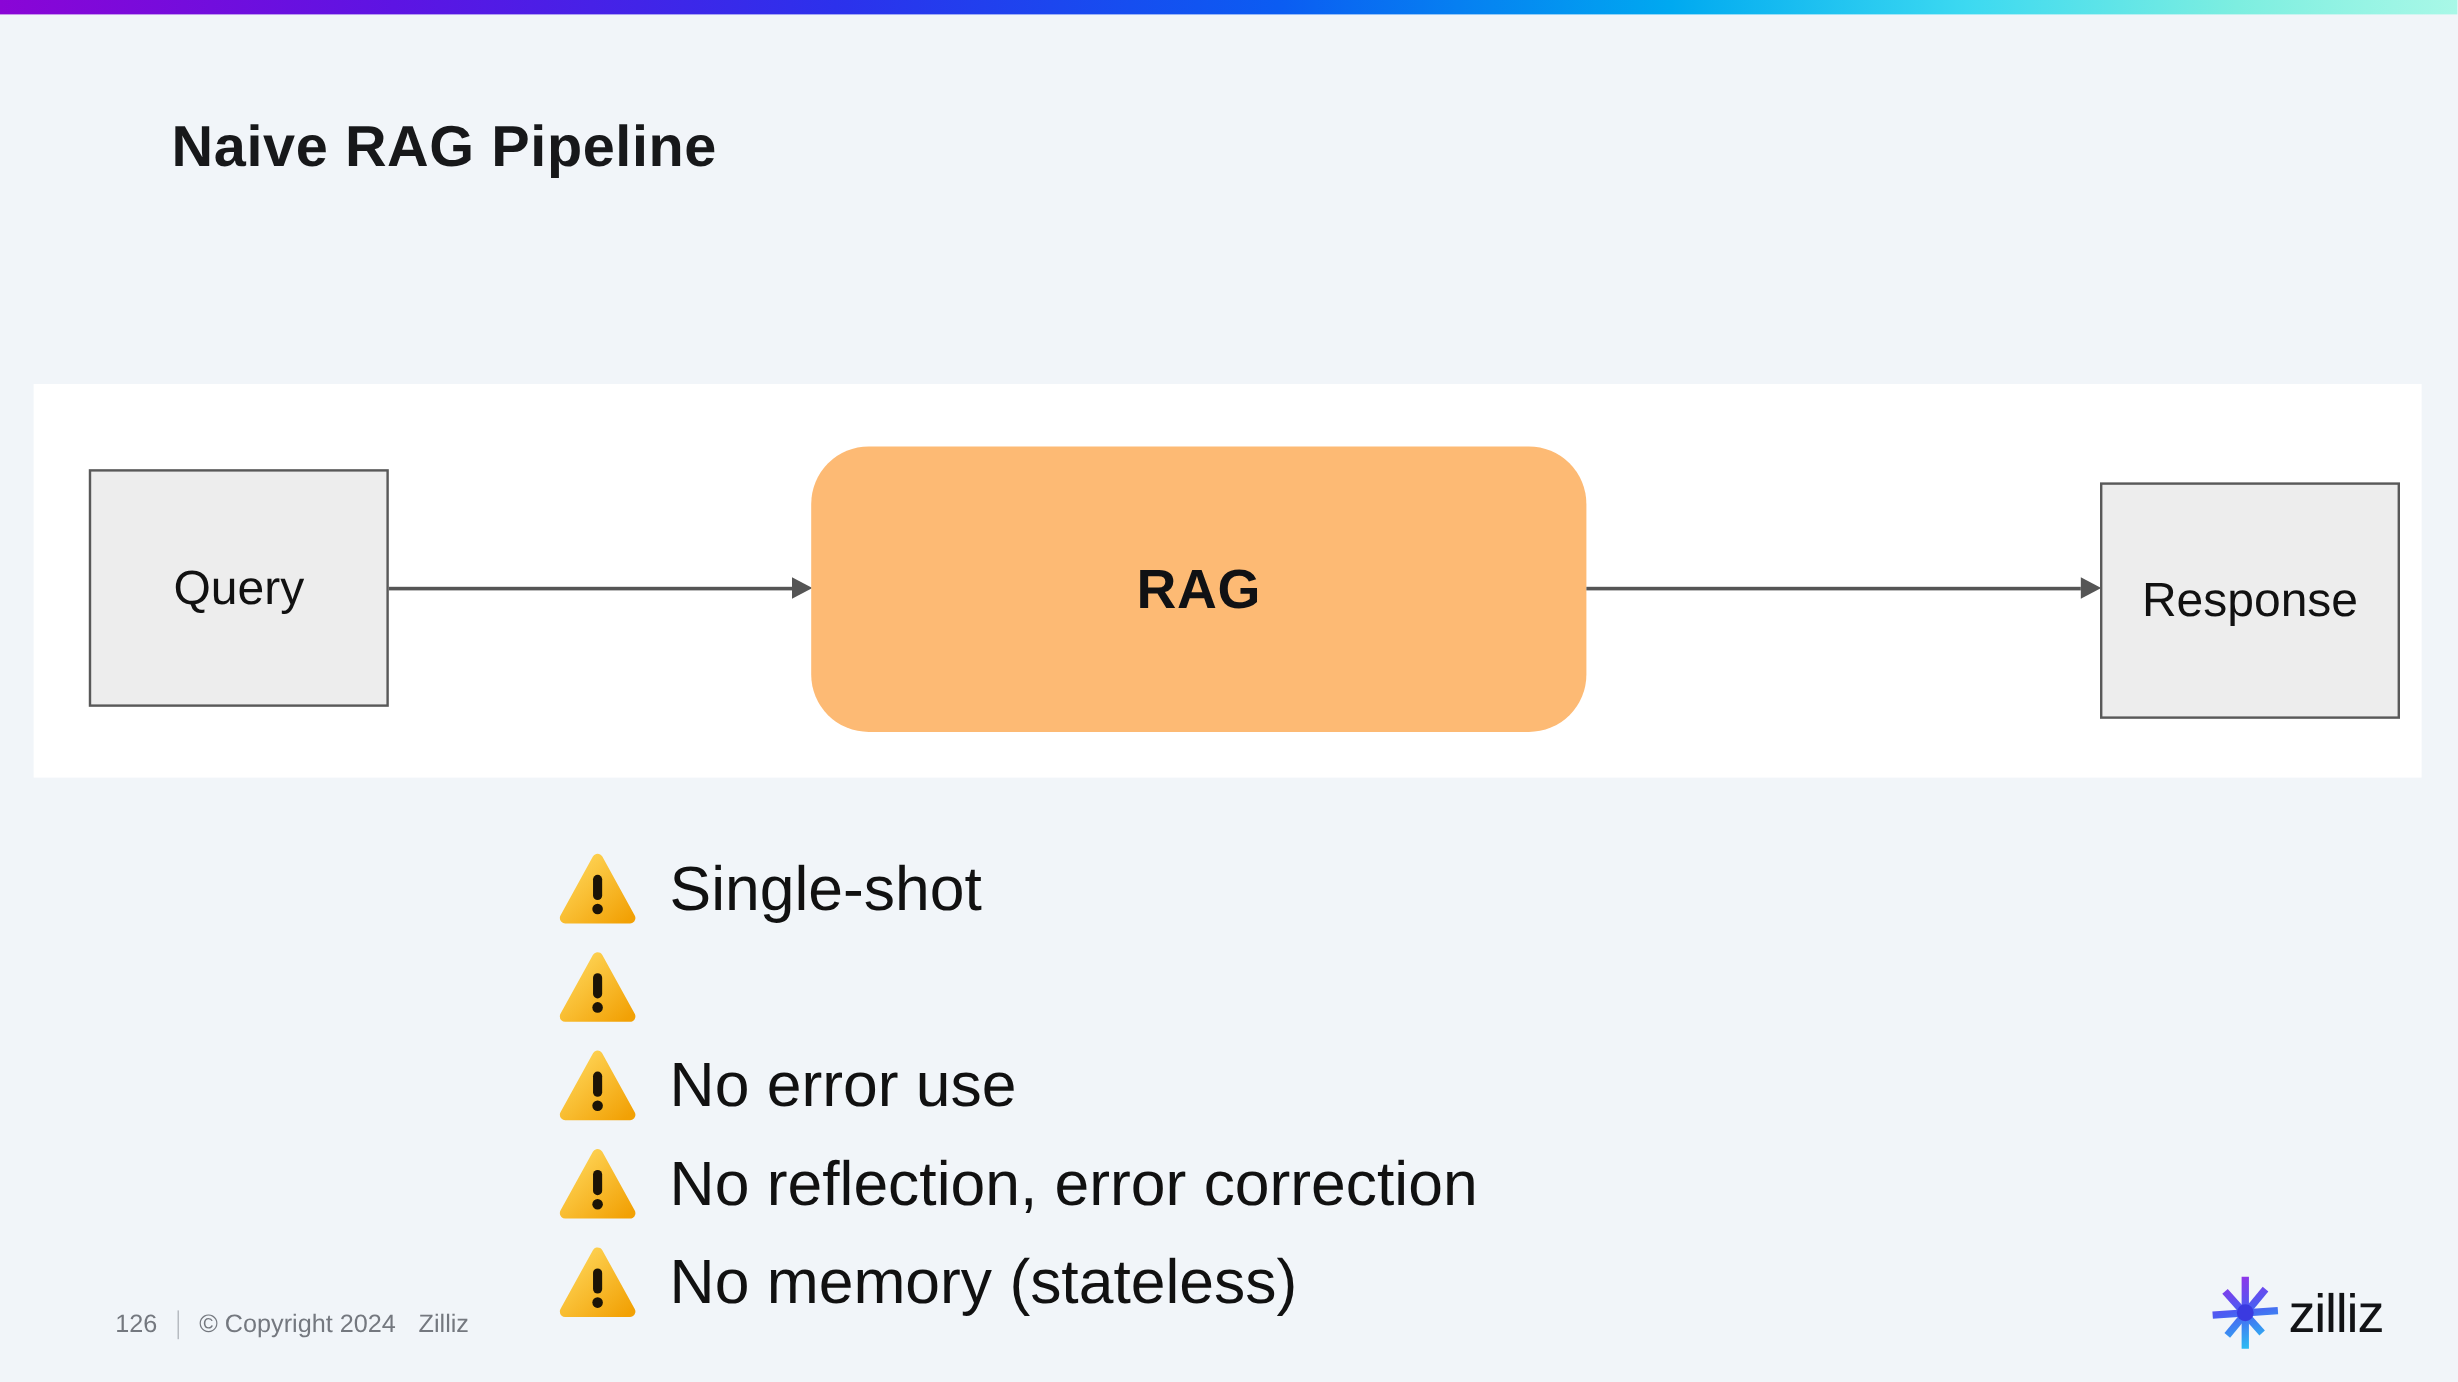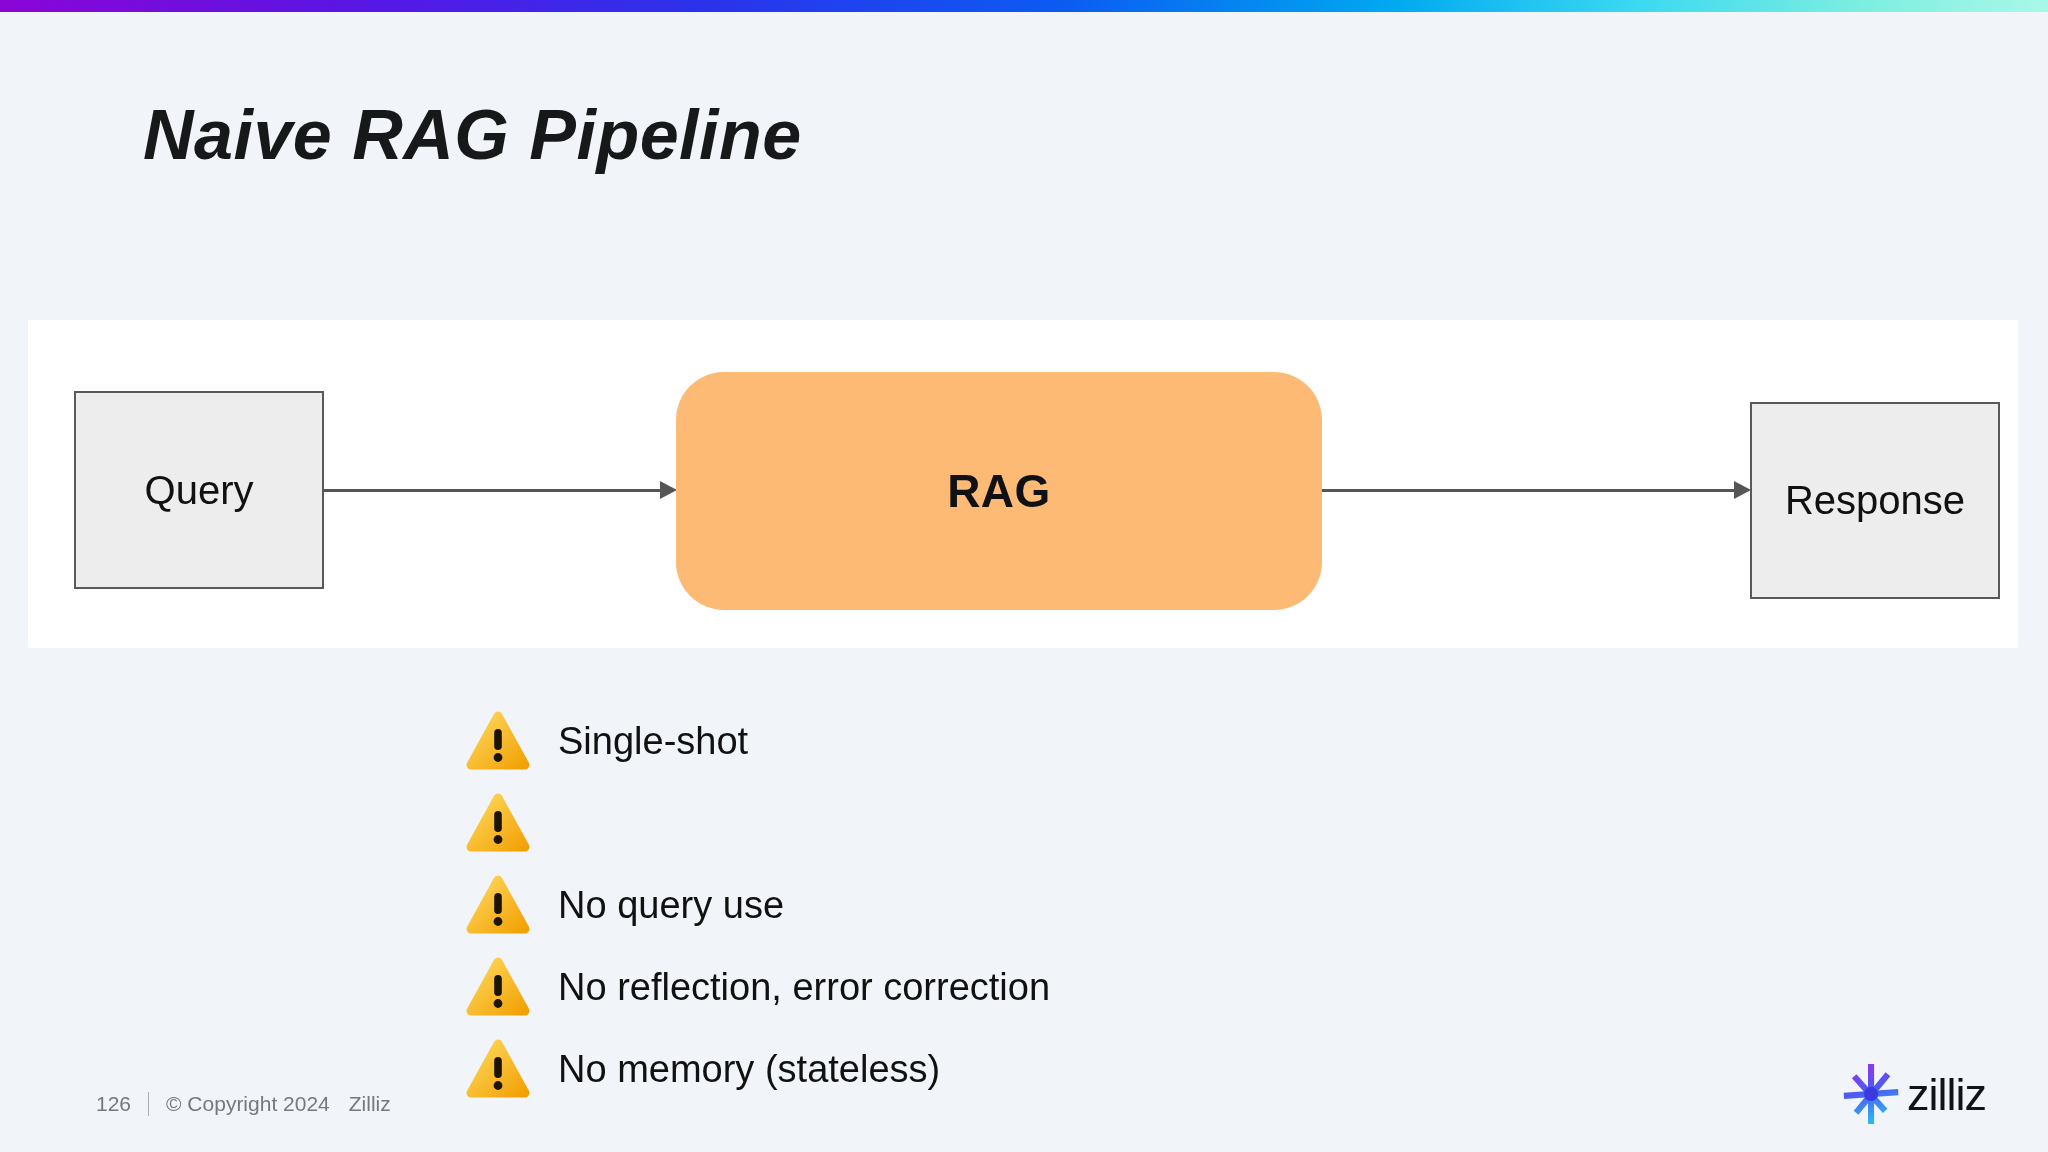--- a/index.html
+++ b/index.html
@@ -16,22 +16,22 @@
   .topbar{
     position:absolute;left:0;top:0;width:2048px;height:12px;
     background:linear-gradient(90deg,
       #8a05d6 0%, #5d14e3 16%, #2c31ec 34%, #0b5cf2 52%,
       #00a9f0 68%, #3cd9f1 80%, #7deee0 91%, #a9f8e7 100%);
   }
 
   
   .title{
     position:absolute;left:143px;top:95px;
-    font-size:70px;line-height:1.15;font-weight:600;
-    color:#17181a;letter-spacing:0.5px;margin:0;font-style:italic;
+    font-size:48px;line-height:1.15;font-weight:600;
+    color:#17181a;letter-spacing:0.5px;margin:0;
   }
 
   
   .panel{
     position:absolute;left:28px;top:320px;width:1990px;height:328px;
     background:#ffffff;
   }
 
   .node{
     position:absolute;display:flex;align-items:center;justify-content:center;
@@ -58,21 +58,21 @@
   }
   .arrow-1{left:324px;top:489px;width:336px;}
   .arrow-2{left:1322px;top:489px;width:412px;}
 
   
   .warnings{
     position:absolute;left:466px;top:700px;margin:0;padding:0;list-style:none;
   }
   .warnings li{
     display:flex;align-items:center;height:82px;
-    font-size:38px;color:#111;white-space:nowrap;
+    font-size:52px;color:#111;white-space:nowrap;
   }
   .warn-ico{width:64px;height:64px;margin-right:28px;flex:0 0 auto;}
 
   
   .footer-left{
     position:absolute;left:96px;top:1092px;
     display:flex;align-items:center;gap:17px;
     font-size:21px;color:#74787f;
   }
   .footer-divider{width:1px;height:24px;background:#a9adb4;}
@@ -137,21 +137,21 @@
         <rect x="28.2" y="20" width="7.6" height="21" rx="3.8" fill="#1c1406"></rect>
         <circle cx="32" cy="48.5" r="4.4" fill="#1c1406"></circle>
       </svg>
     </li>
     <li>
       <svg class="warn-ico" viewBox="0 0 64 64" aria-hidden="true">
         <path d="M32 7 L59 56 L5 56 Z" fill="url(#wg)" stroke="url(#wg)" stroke-width="9" stroke-linejoin="round"></path>
         <rect x="28.2" y="20" width="7.6" height="21" rx="3.8" fill="#1c1406"></rect>
         <circle cx="32" cy="48.5" r="4.4" fill="#1c1406"></circle>
       </svg>
-      <span>No query use</span>
+      <span>No error use</span>
     </li>
     <li>
       <svg class="warn-ico" viewBox="0 0 64 64" aria-hidden="true">
         <path d="M32 7 L59 56 L5 56 Z" fill="url(#wg)" stroke="url(#wg)" stroke-width="9" stroke-linejoin="round"></path>
         <rect x="28.2" y="20" width="7.6" height="21" rx="3.8" fill="#1c1406"></rect>
         <circle cx="32" cy="48.5" r="4.4" fill="#1c1406"></circle>
       </svg>
       <span>No reflection, error correction</span>
     </li>
     <li>

